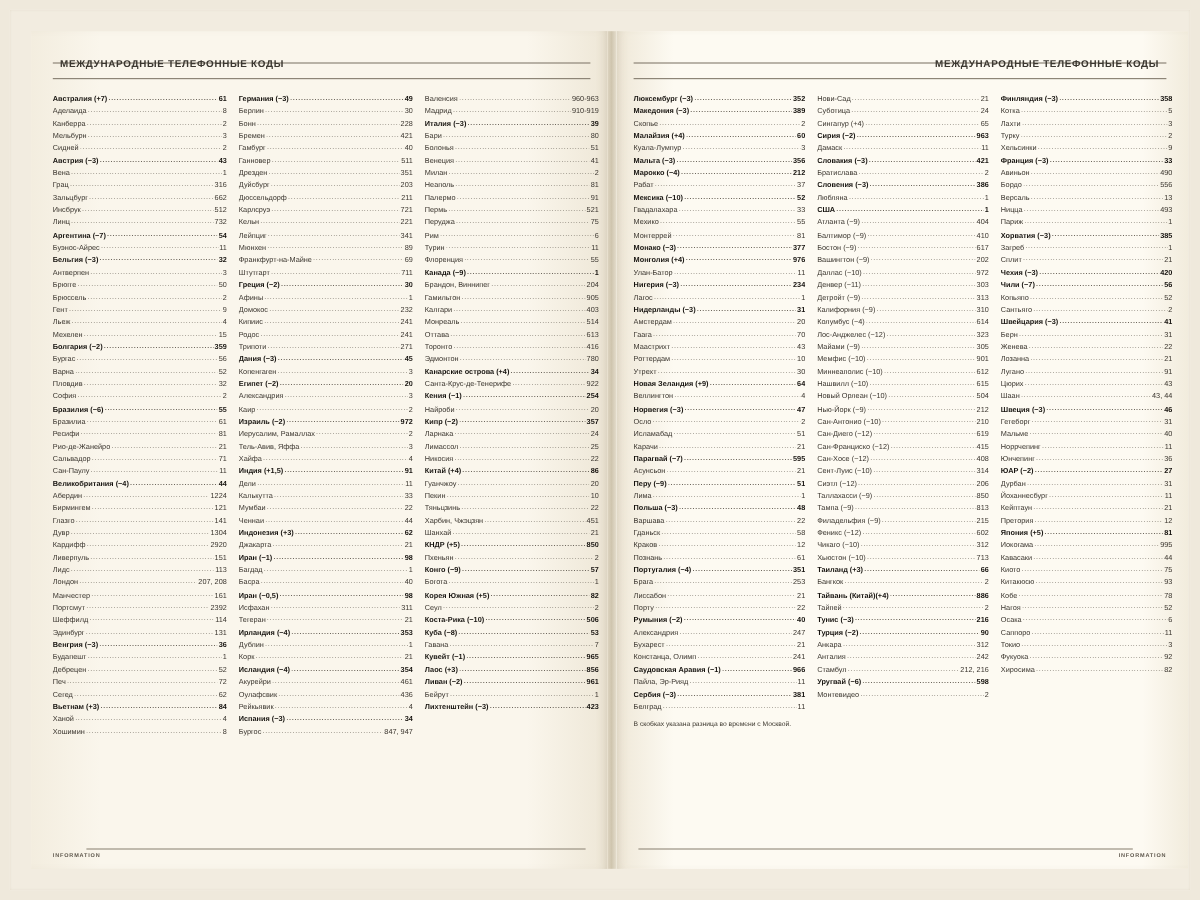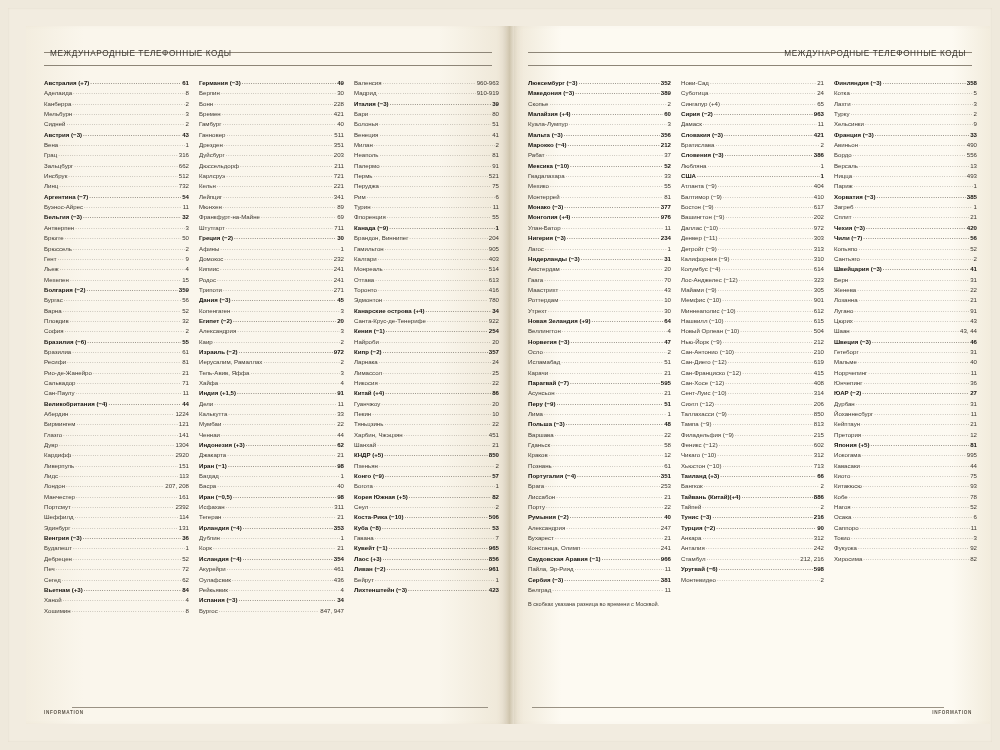--- a/index.html
+++ b/index.html
@@ -66,21 +66,21 @@
     height: 12px;
     border-top: 1px solid #8d8577;
     border-bottom: 1px solid #8d8577;
     margin-bottom: 12px;
   }
   .head-title {
     position: absolute;
     top: -4px;
     font-size: 8.2px;
     letter-spacing: .6px;
-    font-weight: normal;
+    font-weight: bold;
     color: #3b3730;
     background: transparent;
     padding: 0 4px;
     text-transform: uppercase;
   }
   .leaf-left .head-title { left: 2px; }
   .leaf-right .head-title { right: 2px; }
 
   .cols {
     display: flex;

